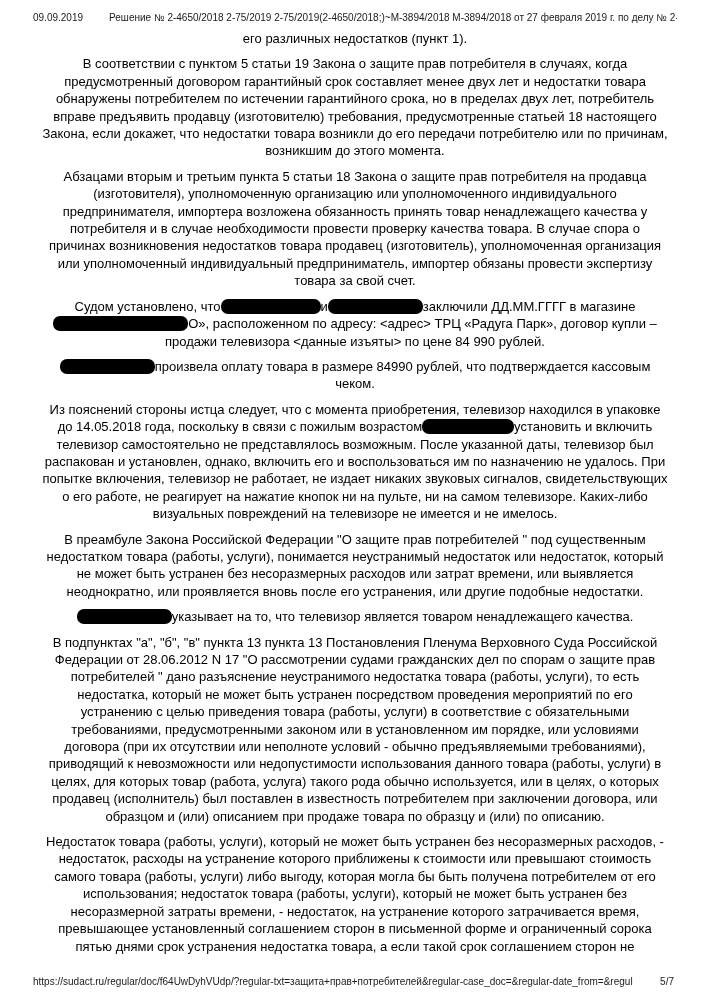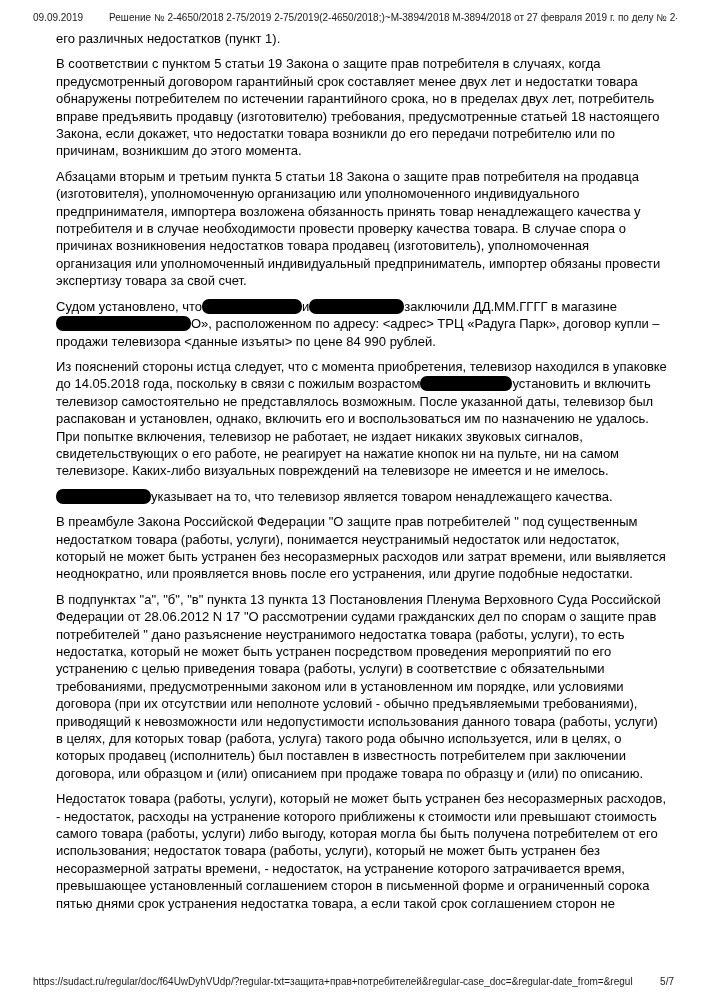--- a/index.html
+++ b/index.html
@@ -31,21 +31,21 @@
   }
   .content {
     position: absolute;
     top: 30px;
     left: 40px;
     width: 628px;
     font-size: 13px;
     line-height: 17.4px;
     text-align: left;
   }
-  .para { margin: 0 0 8px 16px; }
+  .para { margin: 0 0 8px 2px; text-align: center; }
   .para b { font-weight: normal; }
   .redaction {
     display: inline-block;
     height: 15px;
     background: #000000;
     border-radius: 7px;
     vertical-align: -3px;
   }
   .footer {
     position: absolute;
@@ -72,23 +72,24 @@
   <div class="header">
     <span class="date">09.09.2019</span>
     <span class="title">Решение № 2-4650/2018 2-75/2019 2-75/2019(2-4650/2018;)~М-3894/2018 М-3894/2018 от 27 февраля 2019 г. по делу № 2-4…</span>
   </div>
 
   <div class="content">
       <p class="para">его различных недостатков (пункт 1).</p>
       <p class="para">В соответствии с пунктом 5 статьи 19 Закона о <b>защите прав потребителя</b> в случаях, когда предусмотренный договором гарантийный срок составляет менее двух лет и недостатки товара обнаружены <b>потребителем</b> по истечении гарантийного срока, но в пределах двух лет, <b>потребитель вправе</b> предъявить продавцу (изготовителю) требования, предусмотренные статьей 18 настоящего Закона, если докажет, что недостатки товара возникли до его передачи <b>потребителю</b> или по причинам, возникшим до этого момента.</p>
       <p class="para">Абзацами вторым и третьим пункта 5 статьи 18 Закона о <b>защите прав потребителя</b> на продавца (изготовителя), уполномоченную организацию или уполномоченного индивидуального предпринимателя, импортера возложена обязанность принять товар ненадлежащего качества у <b>потребителя</b> и в случае необходимости провести проверку качества товара. В случае спора о причинах возникновения недостатков товара продавец (изготовитель), уполномоченная организация или уполномоченный индивидуальный предприниматель, импортер обязаны провести экспертизу товара за свой счет.</p>
       <p class="para">Судом установлено, что<span class="redaction" style="width: 100px; background: rgb(0, 0, 0);"></span>и<span class="redaction" style="width: 95px; background: rgb(0, 0, 0);"></span>заключили ДД.ММ.ГГГГ в магазине<span class="redaction" style="width: 135px; background: rgb(0, 0, 0);"></span>О», расположенном по адресу: &lt;адрес&gt; ТРЦ «Радуга Парк», договор купли – продажи телевизора &lt;данные изъяты&gt; по цене 84 990 рублей.</p>
+      <p class="para"><span class="redaction" style="width: 95px; background: rgb(0, 0, 0);"></span>произвела оплату товара в размере 84990 рублей, что подтверждается кассовым чеком.</p>
       <p class="para">Из пояснений стороны истца следует, что с момента приобретения, телевизор находился в упаковке до 14.05.2018 года, поскольку в связи с пожилым возрастом<span class="redaction" style="width: 92px; background: rgb(0, 0, 0);"></span>установить и включить телевизор самостоятельно не представлялось возможным. После указанной даты, телевизор был распакован и установлен, однако, включить его и воспользоваться им по назначению не удалось. При попытке включения, телевизор не работает, не издает никаких звуковых сигналов, свидетельствующих о его работе, не реагирует на нажатие кнопок ни на пульте, ни на самом телевизоре. Каких-либо визуальных повреждений на телевизоре не имеется и не имелось.</p>
+      <p class="para">В преамбуле Закона Российской Федерации "О <b>защите прав потребителей</b> " под существенным недостатком товара (работы, услуги), понимается неустранимый недостаток или недостаток, который не может быть устранен без несоразмерных расходов или затрат времени, или выявляется неоднократно, или проявляется вновь после его устранения, или другие подобные недостатки.</p>
       <p class="para"><span class="redaction" style="width: 95px; background: rgb(0, 0, 0);"></span>указывает на то, что телевизор является товаром ненадлежащего качества.</p>
-      <p class="para">В преамбуле Закона Российской Федерации "О <b>защите прав потребителей</b> " под существенным недостатком товара (работы, услуги), понимается неустранимый недостаток или недостаток, который не может быть устранен без несоразмерных расходов или затрат времени, или выявляется неоднократно, или проявляется вновь после его устранения, или другие подобные недостатки.</p>
       <p class="para">В подпунктах "а", "б", "в" пункта 13 пункта 13 Постановления Пленума Верховного Суда Российской Федерации от 28.06.2012 N 17 "О рассмотрении судами гражданских дел по спорам о <b>защите прав потребителей</b> " дано разъяснение неустранимого недостатка товара (работы, услуги), то есть недостатка, который не может быть устранен посредством проведения мероприятий по его устранению с целью приведения товара (работы, услуги) в соответствие с обязательными требованиями, предусмотренными законом или в установленном им порядке, или условиями договора (при их отсутствии или неполноте условий - обычно предъявляемыми требованиями), приводящий к невозможности или недопустимости использования данного товара (работы, услуги) в целях, для которых товар (работа, услуга) такого рода обычно используется, или в целях, о которых продавец (исполнитель) был поставлен в известность <b>потребителем</b> при заключении договора, или образцом и (или) описанием при продаже товара по образцу и (или) по описанию.</p>
       <p class="para">Недостаток товара (работы, услуги), который не может быть устранен без несоразмерных расходов, - недостаток, расходы на устранение которого приближены к стоимости или превышают стоимость самого товара (работы, услуги) либо выгоду, которая могла бы быть получена <b>потребителем</b> от его использования; недостаток товара (работы, услуги), который не может быть устранен без несоразмерной затраты времени, - недостаток, на устранение которого затрачивается время, превышающее установленный соглашением сторон в письменной форме и ограниченный сорока пятью днями срок устранения недостатка товара, а если такой срок соглашением сторон не</p>
     </div>
 
   <div class="footer">
     <span class="url">https://sudact.ru/regular/doc/f64UwDyhVUdp/?regular-txt=защита+прав+потребителей&amp;regular-case_doc=&amp;regular-date_from=&amp;regular-date_t…</span>
     <span class="pagenum">5/7</span>
   </div>
 </div>
 

